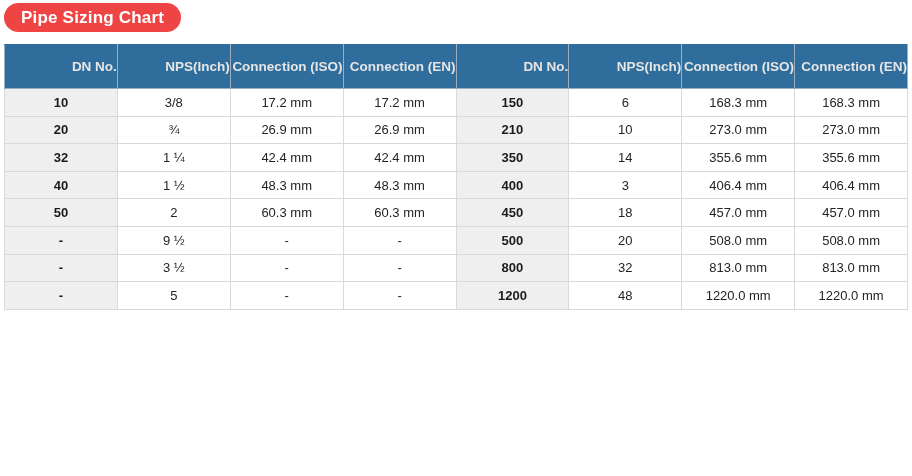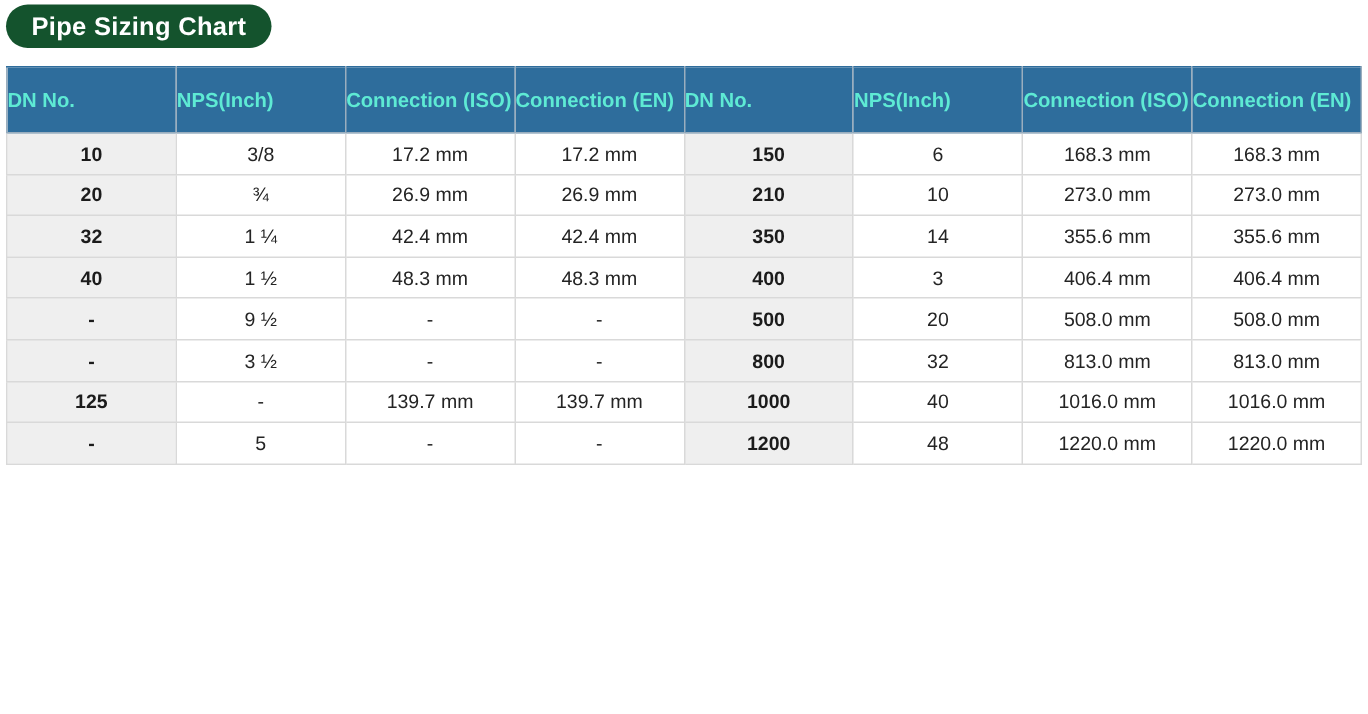--- a/index.html
+++ b/index.html
@@ -7,21 +7,21 @@
     padding: 0;
     width: 912px;
     height: 476px;
     background: #ffffff;
     overflow: hidden;
     font-family: "Liberation Sans", sans-serif;
   }
   .title-badge {
     display: inline-block;
     margin: 3px 0 0 4px;
-    background: #14532d;
+    background: #ef4444;
     color: #ffffff;
     font-size: 17px;
     font-weight: bold;
     line-height: 29px;
     height: 29px;
     padding: 0 17px;
     border-radius: 15px;
     letter-spacing: 0.2px;
   }
   .table-wrap {
@@ -32,27 +32,27 @@
     height: 432px;
     overflow: hidden;
   }
   table {
     width: 904px;
     border-collapse: collapse;
     table-layout: fixed;
   }
   th {
     background: #2E6D9C;
-    color: #5eead4;
+    color: #e5e5e5;
     font-size: 13.5px;
     font-weight: bold;
     height: 43px;
     border: 1px solid #9AAEBE;
     border-top: 1px solid #2E6D9C;
-    text-align: left;
+    text-align: right;
     vertical-align: middle;
     padding: 0;
   }
   td {
     font-size: 13px;
     color: #242424;
     background: #ffffff;
     height: 26.6px;
     border: 1px solid #D9D9D9;
     text-align: center;
@@ -122,50 +122,50 @@
         <td class="dn">40</td>
         <td>1 ½</td>
         <td>48.3 mm</td>
         <td>48.3 mm</td>
         <td class="dn">400</td>
         <td>3</td>
         <td>406.4 mm</td>
         <td>406.4 mm</td>
       </tr>
       <tr>
+        <td class="dn">50</td>
+        <td>2</td>
+        <td>60.3 mm</td>
+        <td>60.3 mm</td>
+        <td class="dn">450</td>
+        <td>18</td>
+        <td>457.0 mm</td>
+        <td>457.0 mm</td>
+      </tr>
+      <tr>
         <td class="dn">-</td>
         <td>9 ½</td>
         <td>-</td>
         <td>-</td>
         <td class="dn">500</td>
         <td>20</td>
         <td>508.0 mm</td>
         <td>508.0 mm</td>
       </tr>
       <tr>
         <td class="dn">-</td>
         <td>3 ½</td>
         <td>-</td>
         <td>-</td>
         <td class="dn">800</td>
         <td>32</td>
         <td>813.0 mm</td>
         <td>813.0 mm</td>
       </tr>
       <tr>
-        <td class="dn">125</td>
-        <td>-</td>
-        <td>139.7 mm</td>
-        <td>139.7 mm</td>
-        <td class="dn">1000</td>
-        <td>40</td>
-        <td>1016.0 mm</td>
-        <td>1016.0 mm</td>
-      </tr>
-      <tr>
         <td class="dn">-</td>
         <td>5</td>
         <td>-</td>
         <td>-</td>
         <td class="dn">1200</td>
         <td>48</td>
         <td>1220.0 mm</td>
         <td>1220.0 mm</td>
       </tr>
     </tbody>

